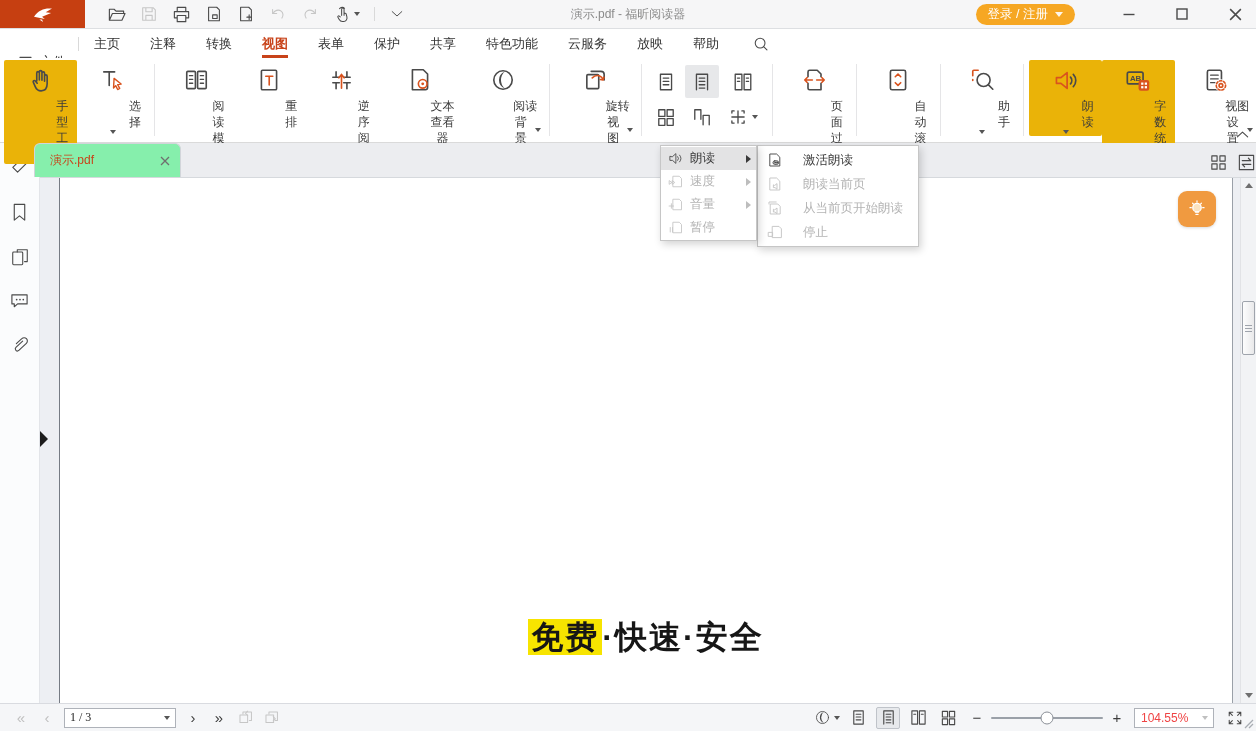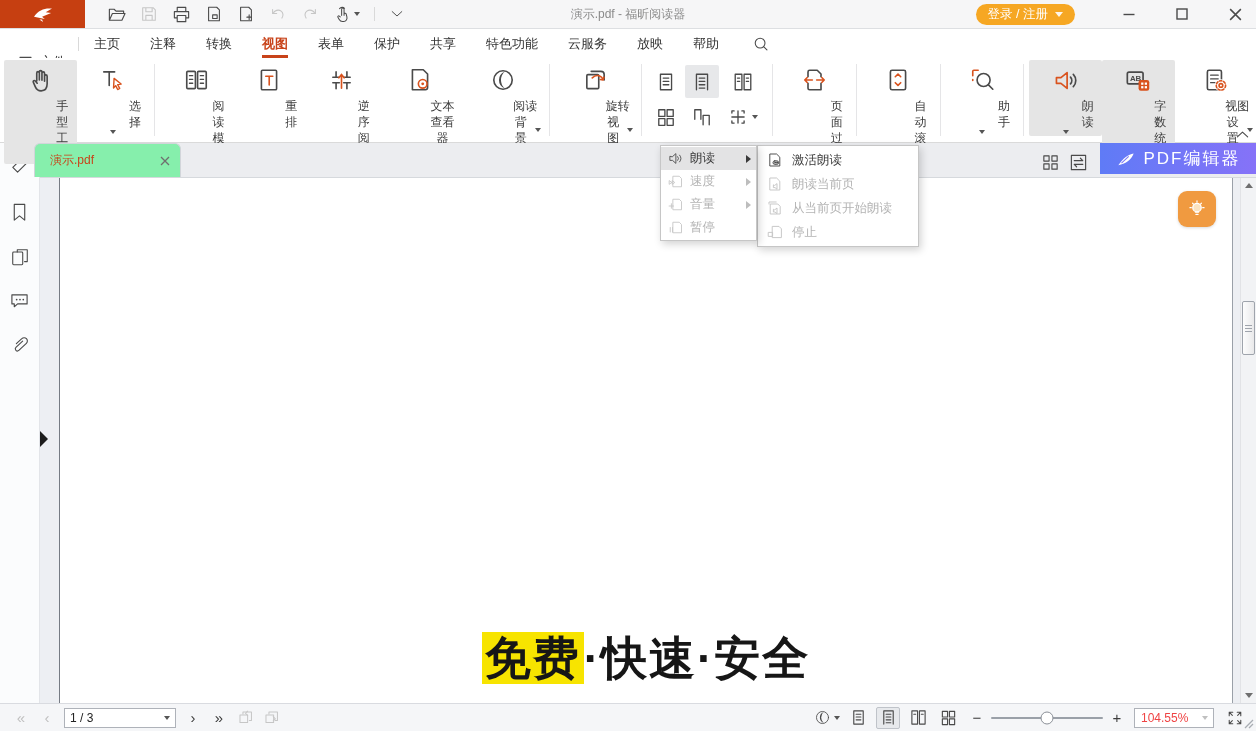--- a/index.html
+++ b/index.html
@@ -31,71 +31,71 @@
   .menubar { height:29px; background:#fff; display:flex; align-items:center; font-size:13px; color:#333; }
   .filegrp { display:flex; align-items:center; gap:7px; padding:0 12px 0 18px;margin-top:36px; }
   .mitem { padding:0 15px; height:29px; display:flex; align-items:center; position:relative; }
   .mitem.active { color:#c8431a; font-weight:bold; }
   .mitem.active::after { content:""; position:absolute; left:50%; transform:translateX(-50%); bottom:0; width:26px; height:3px; background:#c8431a; }
   .msearch { margin-left:4px; }
 
   
   .ribbon { height:85px; background:#fff; border-bottom:1px solid #dadada; display:flex; align-items:flex-start; padding:2px 0 0 4px; position:relative; }
   .rbtn { display:flex; flex-direction:column; align-items:center; min-width:40px; padding:5px 3px 2px; border-radius:2px; color:#3b3b3b; font-size:12px; line-height:16px; text-align:center; }
-  .rbtn.sel { background:#e5e5e5; }
+  .rbtn.sel { background:#eab308; }
   .ricon { height:30px; display:flex; align-items:center; justify-content:center; margin-bottom:3px; }
   .rlabel { display:flex; align-items:center; gap:3px;margin-left:44px; }
   .vsep { width:1px; background:#e5e5e7; height:72px; margin:4px 5px 0; }
   .lgrid { display:grid; grid-template-columns:34px 34px 44px; grid-auto-rows:33px; gap:2px; margin:5px 2px 0; }
   .lbtn { display:flex; align-items:center; justify-content:center; gap:4px; border-radius:2px; }
   .lbtn.sel { background:#e7e8ea; }
   .collapse-ribbon { position:absolute; right:6px; bottom:2px; }
 
   
   .content { height:560px; display:flex; }
   .sidebar { width:40px; background:#fbfcfd; border-right:1px solid #e3e5e9; display:flex; flex-direction:column; align-items:center; padding-top:12px; }
   .sideic { margin-bottom:24px; }
   .docwrap { flex:1; display:flex; flex-direction:column; min-width:0; }
   .tabbar { height:35px; background:#ecedf0; border-bottom:1px solid #d6d9dd; display:flex; align-items:flex-end; position:relative; }
   .doctab { width:147px; height:34px; background:#86efac; border:1px solid #d2d5da; border-bottom:none; border-radius:6px 6px 0 0; display:flex; align-items:center; padding:0 9px 0 15px; margin-left:-6px; }
   .doctab .tlabel { flex:1; color:#c8431a; font-size:12px; }
   .tabicons { margin-left:auto; display:flex; align-items:center; gap:9px; margin-bottom:5px; }
   .editorbtn { width:156px; height:31px; align-self:flex-start; margin-left:12px; background:linear-gradient(90deg,#5f7bf6,#8672f8); color:#fff; font-size:17px; letter-spacing:2px; display:flex; align-items:center; justify-content:center; gap:8px; }
   .main { flex:1; position:relative; background:#edeff3; overflow:hidden; }
   .page { position:absolute; left:19px; top:0; width:1174px; height:600px; background:#fff; border-left:1px solid #767b84; border-right:1px solid #9aa0a8; }
-  .headline { position:absolute; top:450px; left:0; width:100%; text-align:center; font-size:46px; font-weight:bold; color:#161616; letter-spacing:2px; white-space:nowrap; }
+  .headline { position:absolute; top:438px; left:0; width:100%; text-align:center; font-size:32px; font-weight:bold; color:#161616; letter-spacing:2px; white-space:nowrap; }
   .hl { background:#f7e400; padding:0 3px; }
   .bulb { position:absolute; left:1138px; top:13px; width:38px; height:36px; background:#f09a40; border-radius:9px; display:flex; align-items:center; justify-content:center; box-shadow:0 1px 3px rgba(0,0,0,.15); }
   .panelhandle { position:absolute; left:0; top:253px; width:0; height:0; border-top:8px solid transparent; border-bottom:8px solid transparent; border-left:8px solid #1c1c1c; }
   .vscroll { position:absolute; right:0; top:0; bottom:0; width:16px; background:#f2f3f5; border-left:1px solid #e2e3e6; }
   .sbtn { height:15px; display:flex; align-items:center; justify-content:center; }
   .tri-up { width:0; height:0; border-left:4px solid transparent; border-right:4px solid transparent; border-bottom:5px solid #6f6f6f; }
   .tri-dn { width:0; height:0; border-left:4px solid transparent; border-right:4px solid transparent; border-top:5px solid #6f6f6f; }
   .sthumb { position:absolute; left:1px; top:123px; width:13px; height:54px; background:linear-gradient(90deg,#fdfdfd,#e9e9ea); border:1px solid #9fa4ac; border-radius:2px; display:flex; flex-direction:column; align-items:center; justify-content:center; gap:2px; }
   .sthumb i { display:block; width:7px; height:1px; background:#9fa4ac; }
   .sdown { position:absolute; bottom:0; left:0; right:0; }
 
   
   .dropdown { position:absolute; left:660px; top:145px; width:97px; background:#fff; border:1px solid #c6c6c6; box-shadow:2px 3px 8px rgba(0,0,0,.18); z-index:60; padding:1px 0; }
   .submenu { position:absolute; left:757px; top:145px; width:162px; background:#fff; border:1px solid #c6c6c6; box-shadow:2px 3px 8px rgba(0,0,0,.18); z-index:59; padding:2px 0; }
   .mrow { height:23px; display:flex; align-items:center; gap:7px; padding:0 5px 0 7px; font-size:12.5px; color:#3a3a3a; }
   .mrow.hilite { background:#e3e3e4; }
   .mrow.disabled { color:#b3b3b3; }
   .mrow .mlabel { flex:1; }
   .marrow { width:0; height:0; border-top:4px solid transparent; border-bottom:4px solid transparent; border-left:5px solid #3a3a3a; }
   .mrow.disabled .marrow { border-left-color:#bdbdbd; }
-  .srow { height:24px; display:flex; align-items:center; gap:9px; padding:0 8px 0 9px; font-size:12.5px; color:#3a3a3a; }
+  .srow { height:24px; display:flex; align-items:center; gap:20px; padding:0 8px 0 9px; font-size:12.5px; color:#3a3a3a; }
   .srow.disabled { color:#b3b3b3; }
 
   
   .statusbar { height:28px; background:#f5f6f8; border-top:1px solid #d9dbe0; display:flex; align-items:center; padding:0 6px 0 8px; position:relative; }
   .navg { font-size:15px; color:#c0c0c0; width:26px; text-align:center; }
   .navg.on { color:#3c3c3c; }
   .pagebox { width:112px; height:20px; background:#fff; border:1px solid #aeb2b9; display:flex; align-items:center; margin:0 4px; }
-  .pagebox input { border:none; outline:none; width:86px; font-size:12px; padding-left:5px; font-family:Liberation Sans, sans-serif; color:#222; background:transparent; }
+  .pagebox input { border:none; outline:none; width:86px; font-size:12px; padding-left:5px; font-family:Liberation Serif, serif; color:#222; background:transparent; }
   .boxcaret { margin-left:auto; margin-right:5px; }
   .sright { margin-left:auto; display:flex; align-items:center; gap:6px; }
   .sicon { width:24px; height:22px; display:flex; align-items:center; justify-content:center; border-radius:2px; }
   .sicon.sel { background:#e7e9ec; border:1px solid #bfc3c9; }
   .slider { display:flex; align-items:center; gap:7px; margin:0 4px; }
   .strack { position:relative; width:112px; height:2px; background:#9aa0a8; border-radius:1px; }
   .sknob { position:absolute; left:50%; top:50%; transform:translate(-50%,-50%); width:13px; height:13px; background:#fff; border:1px solid #8a8f97; border-radius:50%; }
   .pm { font-size:15px; color:#3c3c3c; width:14px; text-align:center; }
   .zoombox { width:80px; height:20px; background:#fff; border:1px solid #aeb2b9; display:flex; align-items:center; }
   .zoombox input { border:none; outline:none; width:58px; font-size:12px; padding-left:6px; font-family:inherit; color:#ef4444; background:transparent; }
@@ -506,27 +506,20 @@
                 <rect class="ic th" x="11.5" y="11.5" width="5.5" height="5.5"></rect>
               </svg>
             </div>
           <div>
               <svg width="19" height="19" viewBox="0 0 20 20">
                 <rect class="ic th" x="2.5" y="2.5" width="15" height="15"></rect>
                 <path class="ic th" d="M5.5 8h9l-2.5-2.5M14.5 12h-9L8 14.5"></path>
               </svg>
             </div>
         </div>
-        <div class="editorbtn">
-          <svg width="20" height="18" viewBox="0 0 22 20">
-              <path d="M2.5 17C8 8.5 13.5 5 19.5 3.8c-2 5.2-6.2 10-13.2 12l-3.8 1.2z" fill="#fff"></path>
-              <path d="M6 14.5L14 7" stroke="#7b77f7" stroke-width="1.2"></path>
-            </svg>
-          <span>PDF编辑器</span>
-        </div>
       </div>
 
       <div class="main">
         <div class="page">
           <div class="headline"><span class="hl">免费</span><span>·快速·安全</span></div>
         </div>
         <div class="panelhandle"></div>
         <div class="bulb">
           <svg width="22" height="22" viewBox="0 0 24 24">
               <circle cx="12" cy="10.5" r="4.6" fill="#fbe3c0" stroke="#fff" stroke-width="1.4"></circle>

